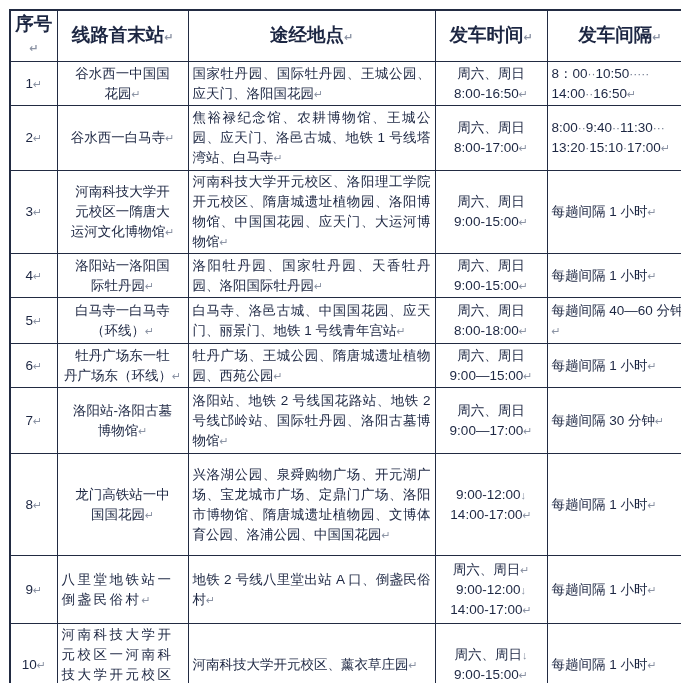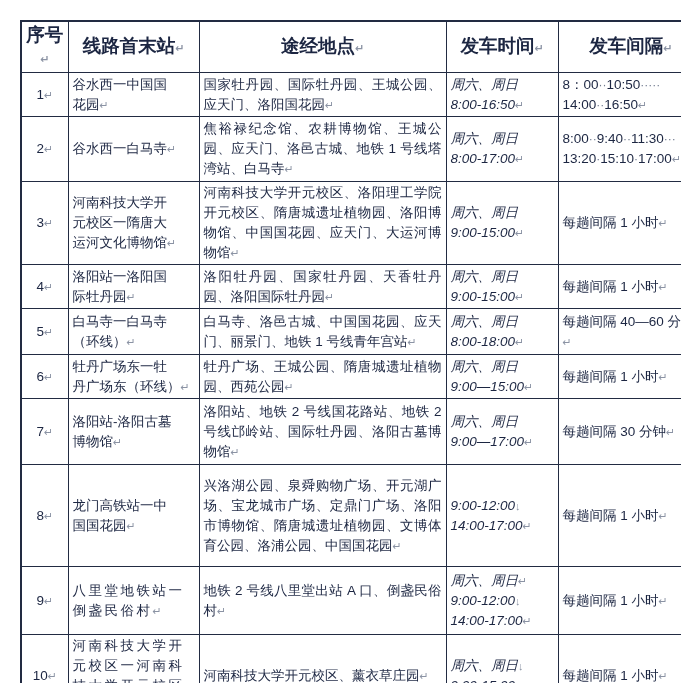--- a/index.html
+++ b/index.html
@@ -1,18 +1,18 @@
 <!DOCTYPE html>
 <html><head>
 <meta charset="utf-8">
 <style>
   html,body{margin:0;padding:0;background:#ffffff;}
   .page{
     width:681px;height:683px;background:#ffffff;box-sizing:border-box;
-    padding:20px;overflow:hidden;
+    padding:9px;overflow:hidden;
     font-family:"Liberation Sans","DejaVu Sans",sans-serif;
     color:#1c2642;
   }
   table.bus{
     width:683px;border-collapse:collapse;table-layout:fixed;
     border:2.5px solid #222b42;
   }
   table.bus th, table.bus td{
     border:1px solid #222b42;
     vertical-align:middle;
@@ -34,24 +34,24 @@
   tbody tr:nth-child(2){height:65px;}
   tbody tr:nth-child(3){height:78px;}
   tbody tr:nth-child(4){height:44px;}
   tbody tr:nth-child(5){height:46px;}
   tbody tr:nth-child(6){height:44px;}
   tbody tr:nth-child(7){height:66px;}
   tbody tr:nth-child(8){height:102px;}
   tbody tr:nth-child(9){height:68px;}
   tbody tr:nth-child(10){height:76px;}
   td.c-no{text-align:center;}
-  td.c-route{text-align:left;}
+  td.c-route{text-align:center;}
   td.c-route.spread{text-align:left;letter-spacing:2.5px;margin-top:17px;}
   td.c-via{text-align:justify;}
-  td.c-time{font-style:italic;}
+  td.c-time{text-align:center;}
   td.c-interval{text-align:left;}
   
   .pmark{color:#8b93a4;font-size:11px;letter-spacing:0;}
   .dot{color:#707a8e;font-size:12px;letter-spacing:0;}
 </style>
 </head>
 <body>
 
 <div class="page">
   <table class="bus">

